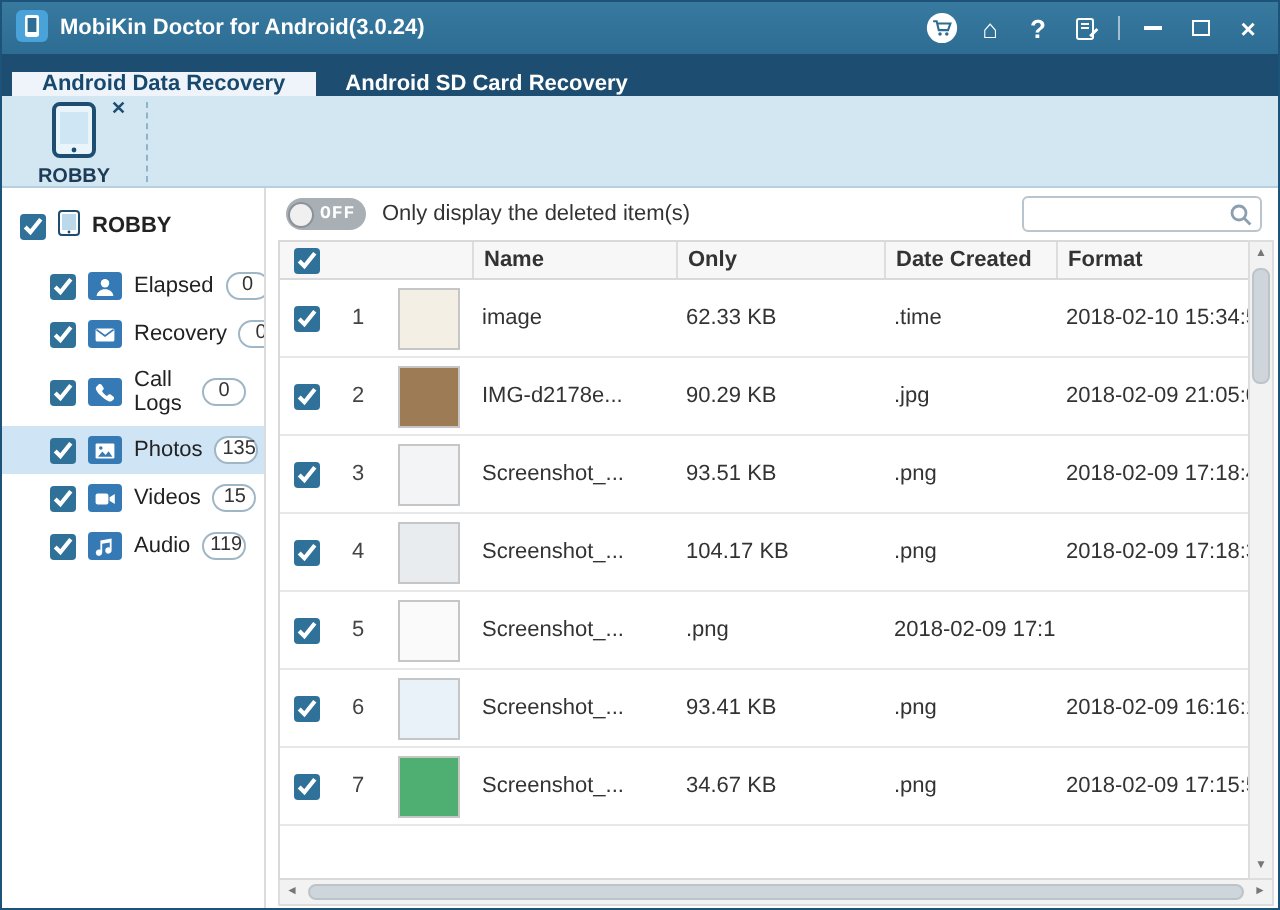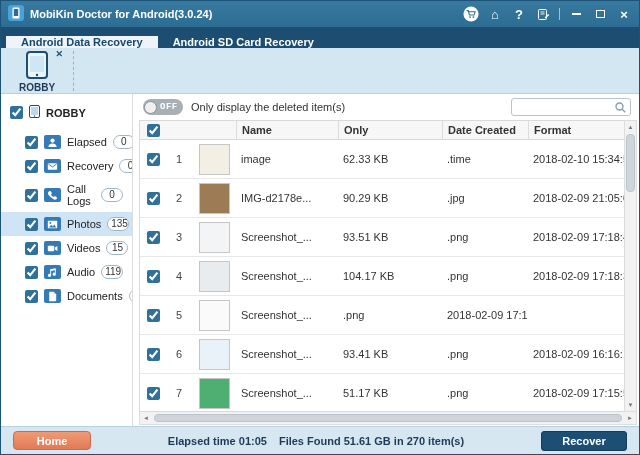--- a/index.html
+++ b/index.html
@@ -223,31 +223,20 @@
         <input type="checkbox" checked="true" style="">
         <span class="side-icon">
             <svg width="11" height="11" viewBox="0 0 11 11" fill="#fff">
               <path d="M3.2 2.2l5.6-1v6a1.6 1.6 0 1 1-.9-1.4V3.2l-3.8.7v4.4a1.6 1.6 0 1 1-.9-1.4z"></path>
             </svg>
           </span>
         <span class="side-label">Audio</span>
         <span class="count-badge">119</span>
       </div>
 
-      <div class="side-item">
-        <input type="checkbox" checked="true" style="">
-        <span class="side-icon">
-            <svg width="11" height="11" viewBox="0 0 11 11">
-              <path d="M2.2 0.8h4.4l2.6 2.6v6.8H2.2z" fill="#fff"></path>
-              <path d="M6.6 0.8l2.6 2.6H6.6z" fill="#cfe2f1"></path>
-            </svg>
-          </span>
-        <span class="side-label">Documents</span>
-        <span class="count-badge">1</span>
-      </div>
     </div>
 
     <div class="content">
 
       <div class="content-toolbar">
         <div class="toggle">
           <span class="knob"></span>
           <span class="toggle-text">OFF</span>
         </div>
         <span class="filter-label">Only display the deleted item(s)</span>
@@ -363,21 +352,21 @@
 
             <div class="trow">
               <div class="col-cb">
                   <input type="checkbox" checked="true" style="">
                 </div>
               <div class="col-idx">7</div>
               <div class="col-thumb">
                   <span class="thumb" style="background-color: rgb(79, 174, 114);"></span>
                 </div>
               <div class="cell">Screenshot_...</div>
-              <div class="cell">51.17 KB</div>
+              <div class="cell">34.67 KB</div>
               <div class="cell">.png</div>
               <div class="cell">2018-02-09 17:15:57</div>
             </div>
 
           </div>
         </div>
 
         <div class="vscroll">
           <span class="sarrow">▲</span>
           <span class="vthumb"></span>
@@ -387,22 +376,14 @@
 
       <div class="hscroll">
         <span class="sarrow" style="width:12px;">◄</span>
         <span class="hthumb"></span>
         <span class="sarrow" style="width:12px;">►</span>
       </div>
 
     </div>
   </div>
 
-  <div class="footer">
-    <button class="home-btn">Home</button>
-    <div class="status">
-      <span>Elapsed time 01:05</span>
-      <span>Files Found 51.61 GB in 270 item(s)</span>
-    </div>
-    <button class="recover-btn">Recover</button>
-  </div>
 
 </div>
 
 </body></html>

